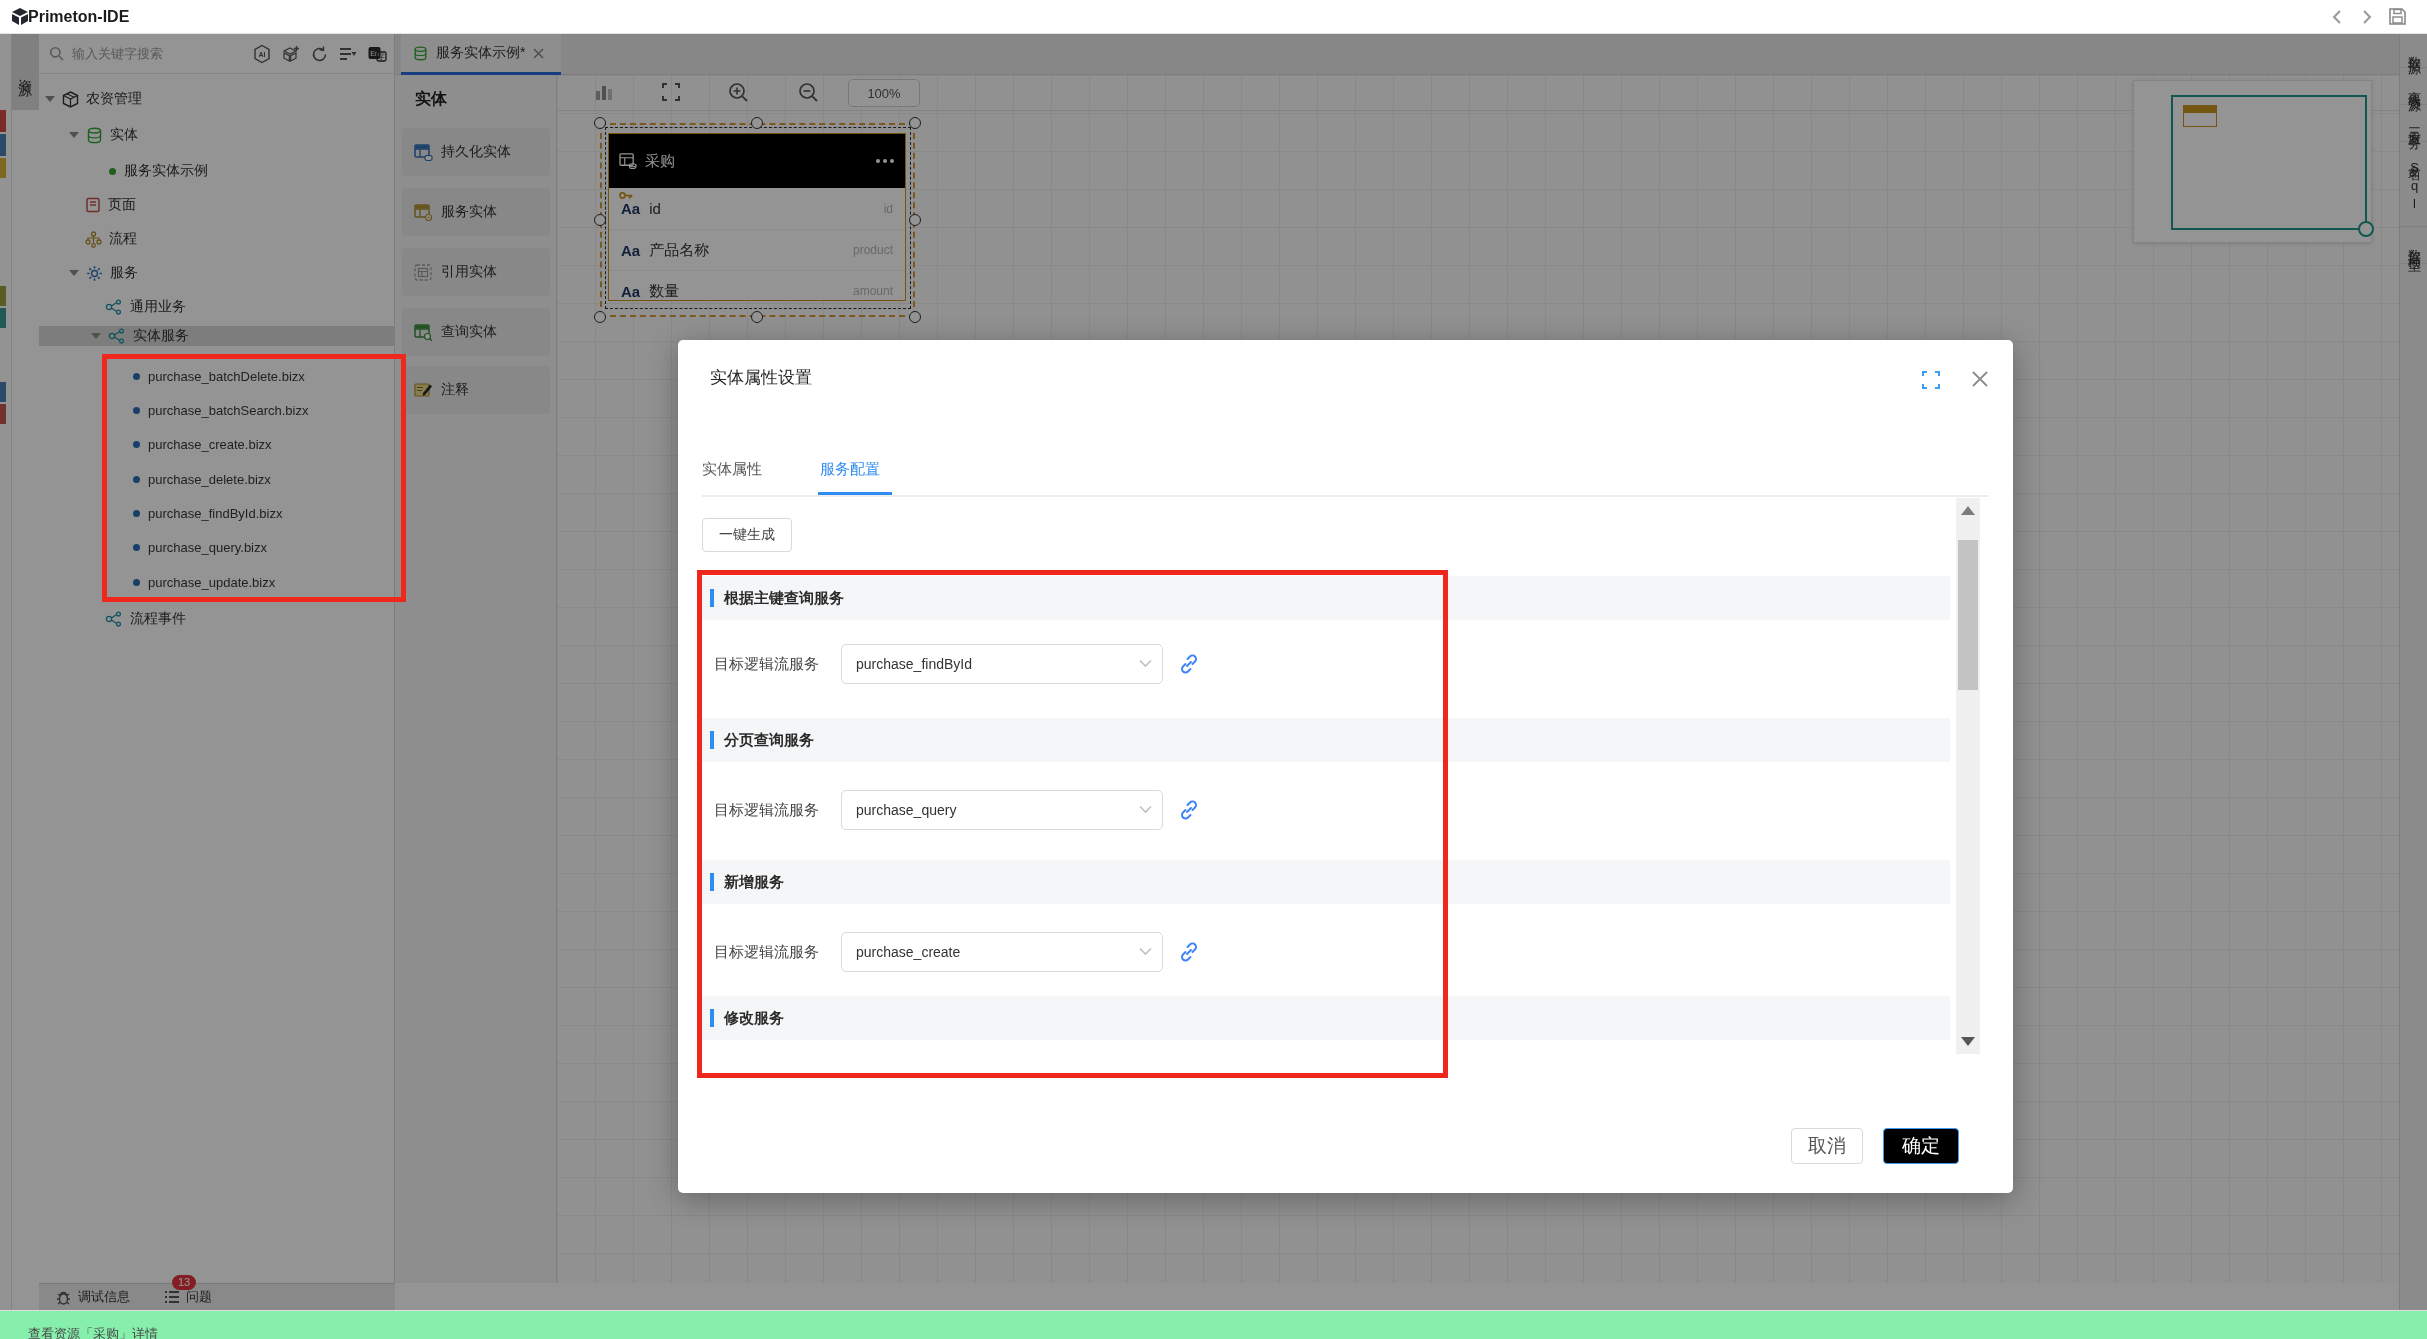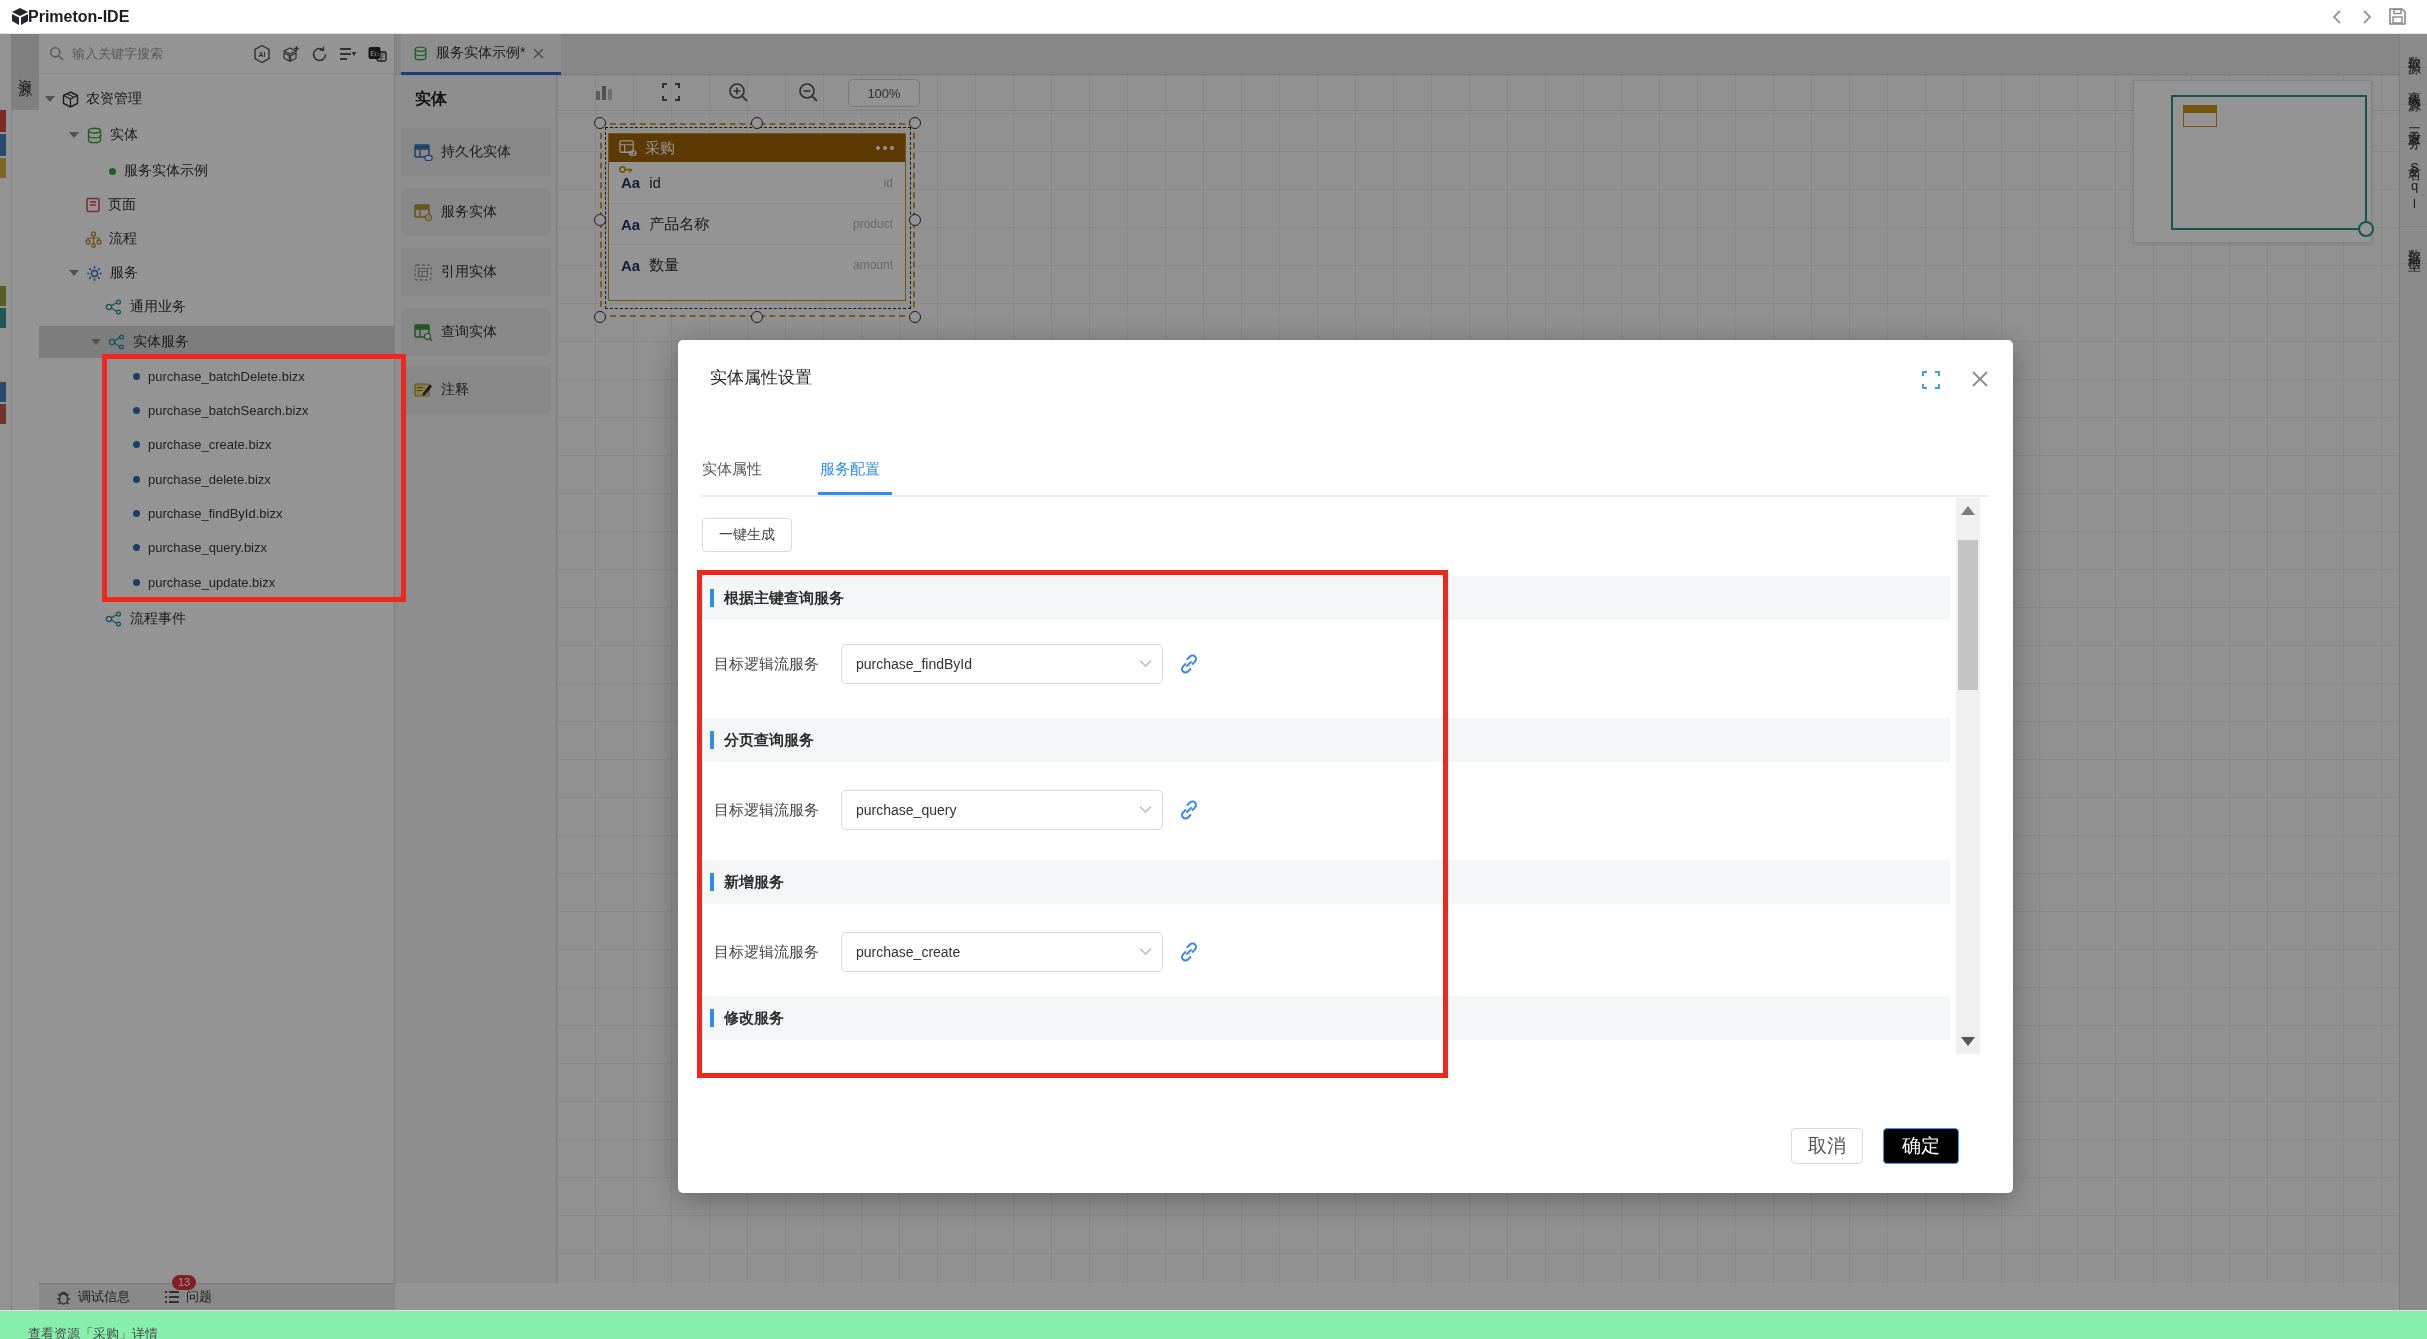--- a/index.html
+++ b/index.html
@@ -20,21 +20,21 @@
   #leftrail-tab{position:absolute;left:12px;top:34px;width:27px;height:76px;background:#dcdcdc;color:#333;
     writing-mode:vertical-rl;text-orientation:upright;font-size:14px;letter-spacing:4px;display:flex;align-items:center;justify-content:center;}
 
   
   #explorer{position:absolute;left:39px;top:34px;width:356px;height:1249px;background:#fff;border-right:1px solid #d6d6d6;}
   #searchrow{position:absolute;left:0;top:0;width:356px;height:40px;border-bottom:1px solid #e8e8e8;display:flex;align-items:center;}
   #searchrow input{border:none;outline:none;background:transparent;font-size:13px;color:#333;width:150px;}
   #searchrow input::placeholder{color:#9a9a9a;}
   .srch-icons{position:absolute;right:8px;top:0;height:40px;display:flex;align-items:center;gap:9px;color:#555;}
   .trow{position:absolute;width:356px;height:30px;display:flex;align-items:center;font-size:14px;color:#333;}
-  .trow.sel{background:#d8d8d8;height:32px;}
+  .trow.sel{background:#d8d8d8;height:20px;}
   .trow .lbl{white-space:nowrap;}
   .trow.file{font-size:13px;color:#3a3a3a;}
   .caret{width:0;height:0;border-left:5px solid transparent;border-right:5px solid transparent;border-top:6px solid #8a8a8a;margin-right:7px;}
   .dot{width:7px;height:7px;border-radius:50%;margin-right:8px;flex:0 0 auto;}
   .dot.green{background:#36a336;}
   .dot.blue{background:#2a6bb5;}
   .ticon{margin-right:7px;flex:0 0 auto;}
 
   
   #expfooter{position:absolute;left:39px;top:1283px;width:356px;height:27px;background:#ececec;border-top:1px solid #cfcfcf;display:flex;align-items:center;font-size:13px;color:#333;}
@@ -58,21 +58,21 @@
     background-size:38px 38px;}
   #cv-toolbar{position:absolute;left:557px;top:75px;width:1842px;height:36px;border-bottom:1px solid #e2e2e2;}
   .cvt{position:absolute;top:6px;color:#8b8b8b;}
   #zoomlevel{position:absolute;left:291px;top:4px;width:72px;height:28px;border:1px solid #cfcfcf;border-radius:5px;background:#fdfdfd;display:flex;align-items:center;justify-content:center;font-size:13px;color:#555;}
 
   
   #sel-outer{position:absolute;left:600px;top:123px;width:315px;height:194px;border:2px dashed #d79737;}
   #sel-inner{position:absolute;left:605px;top:127px;width:306px;height:182px;border:1px dashed #2b2b2b;}
   .handle{position:absolute;width:12px;height:12px;border-radius:50%;background:#fff;border:1.5px solid #333;transform:translate(-50%,-50%);}
   #entity{position:absolute;left:608px;top:133px;width:298px;height:168px;background:#fff;border:1px solid #c8941d;}
-  #entity .ehead{height:28px;background:#a16207;display:flex;align-items:center;color:#fff;font-size:15px;padding:0 10px;gap:8px;}
+  #entity .ehead{height:54px;background:#000000;display:flex;align-items:center;color:#fff;font-size:15px;padding:0 10px;gap:8px;}
   .efield{height:41px;display:flex;align-items:center;padding:8px 12px;border-top:1px solid #efefef;font-size:15px;color:#333;position:relative;}
   .aa{font-weight:bold;color:#1f3864;font-size:15px;margin-right:9px;}
   .fcode{position:absolute;right:12px;color:#b5b5b5;font-size:12px;}
   .keyic{position:absolute;left:10px;top:3px;}
 
   
   #minimap{position:absolute;left:2133px;top:80px;width:239px;height:163px;background:#fff;border:1px solid #e2e2e2;box-shadow:0 1px 4px rgba(0,0,0,.12);}
   #mm-view{position:absolute;left:37px;top:14px;width:196px;height:135px;border:2px solid #1f9688;}
   #mm-entity{position:absolute;left:10px;top:8px;width:34px;height:22px;border:1px solid #c8941d;background:#fff;}
   #mm-entity .h{height:7px;background:#c8941d;}

